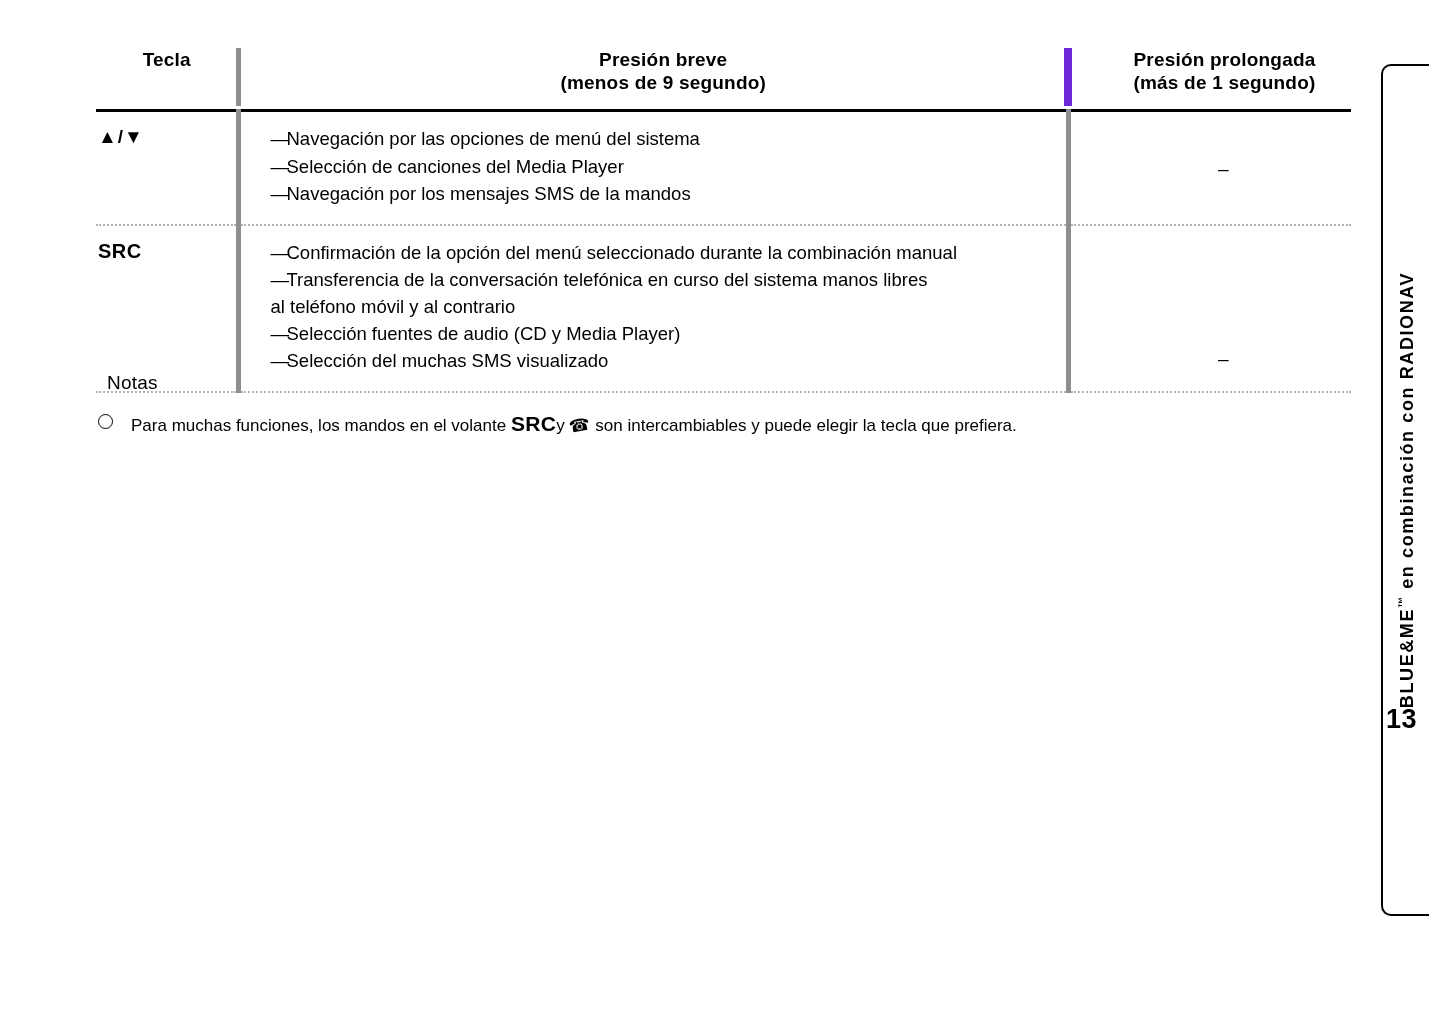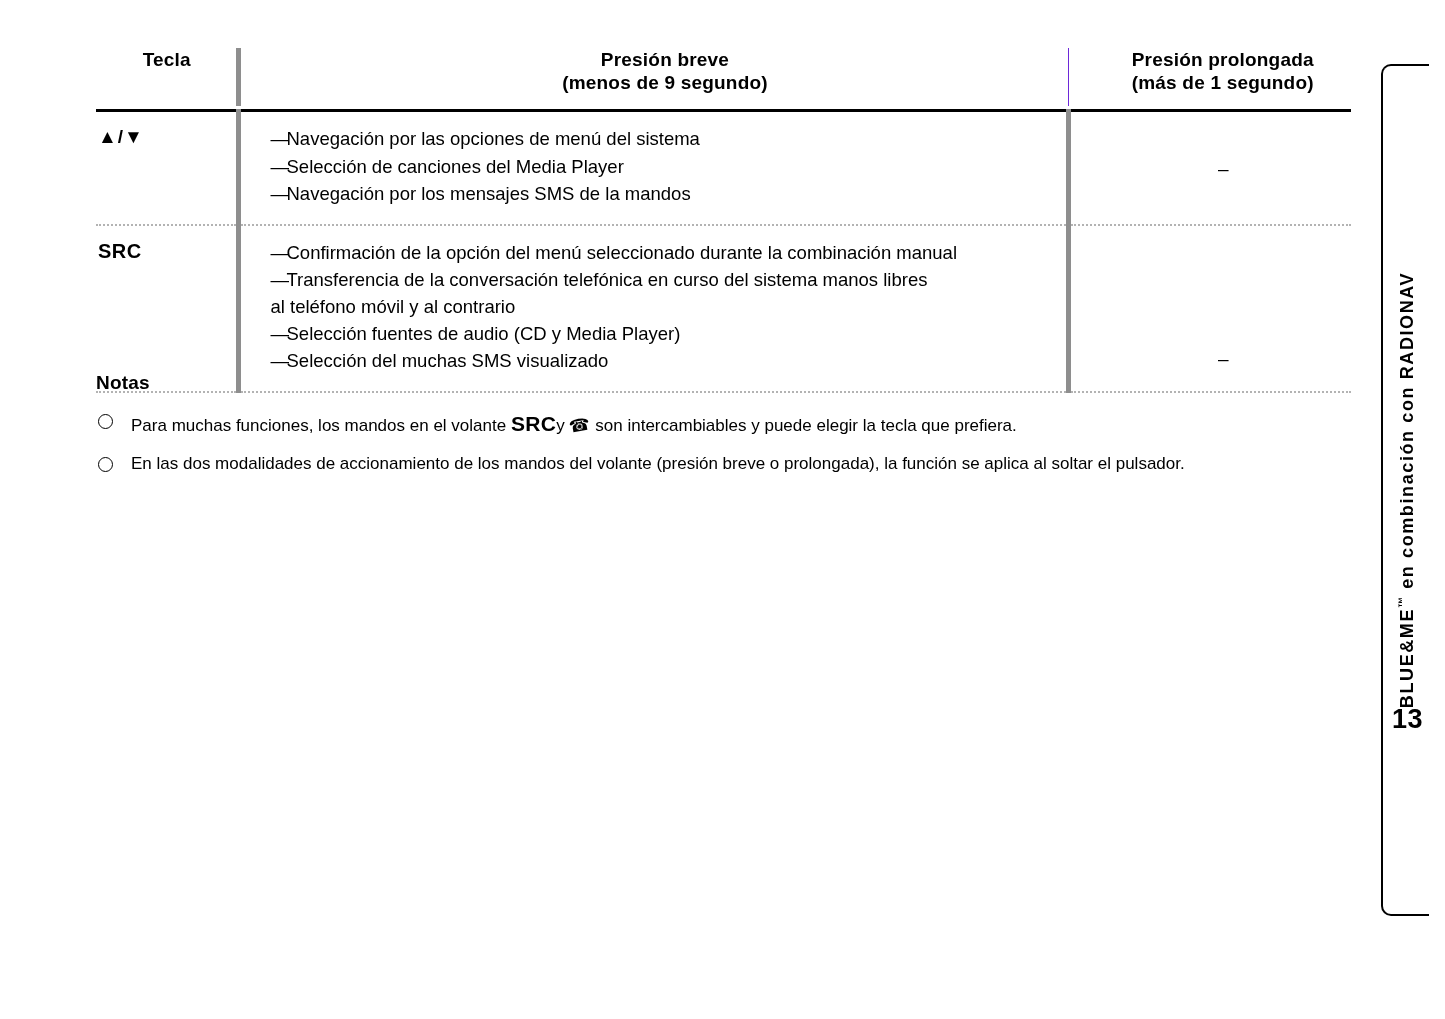--- a/index.html
+++ b/index.html
@@ -44,21 +44,21 @@
   .thead-cell {
     vertical-align: top;
     padding: 0 0 12px 0;
     font-weight: bold;
     font-size: 19px;
     line-height: 1.22;
     letter-spacing: 0.2px;
   }
   .thead-cell.key { padding-left: 2px; }
   .thead-cell.short { padding-left: 22px; border-left: 5px solid #8e8e8e; }
-  .thead-cell.long { padding-left: 26px; border-left: 1px solid #6d28d9; }
+  .thead-cell.long { padding-left: 26px; border-left: 8px solid #6d28d9; }
 
   .head-rule {
     height: 0;
     border-bottom: 3px solid #000000;
   }
   .head-rule td { padding: 0; height: 3px; }
 
   .body-row td {
     vertical-align: top;
     padding-top: 14px;
@@ -108,23 +108,23 @@
   .long-dash.tall { padding-top: 122px !important; }
 
   
   .notes {
     position: absolute;
     left: 96px;
     top: 372px;
     width: 1250px;
   }
   .notes-title {
-    font-weight: bold;
-    font-size: 19px;
-    margin: 0 0 16px 0;
+    font-weight: normal;
+    font-size: 19px;
+    margin: 0 0 16px 11px;
     letter-spacing: 0.2px;
   }
   .note-item {
     display: flex;
     align-items: flex-start;
     margin-bottom: 16px;
   }
   .note-marker {
     flex: 0 0 auto;
     width: 13px;
@@ -168,21 +168,21 @@
     transform-origin: center center;
     white-space: nowrap;
     font-weight: bold;
     font-size: 18px;
     letter-spacing: 1.6px;
   }
   .side-tab-label .tm { font-size: 11px; vertical-align: super; }
 
   .page-number {
     position: absolute;
-    right: 22px;
+    right: 28px;
     bottom: 48px;
     font-weight: bold;
     font-size: 27px;
     letter-spacing: 0.5px;
     margin-left: 8px;
   }
 </style>
 </head>
 <body>
 
@@ -248,24 +248,20 @@
   </div>
 
   <div class="notes">
     <div class="notes-title">Notas</div>
 
     <div class="note-item">
       <span class="note-marker"></span>
       <span class="note-text"><span>Para muchas funciones, los mandos en el volante</span>&nbsp;<span class="strong-src">SRC</span><span>y</span>&nbsp;<span class="phone-glyph">☎</span>&nbsp;<span>son intercambiables y puede elegir la tecla que prefiera.</span></span>
     </div>
 
-    <div class="note-item">
-      <span class="note-marker"></span>
-      <span class="note-text">En las dos modalidades de accionamiento de los mandos del volante (presión breve o prolongada), la función se aplica al soltar el pulsador.</span>
-    </div>
   </div>
 
   <div class="side-tab">
     <div class="side-tab-label"><span>BLUE&amp;ME</span><span class="tm">™</span><span> en combinación con RADIONAV</span></div>
   </div>
 
   <div class="page-number">13</div>
 
 </div>
 

